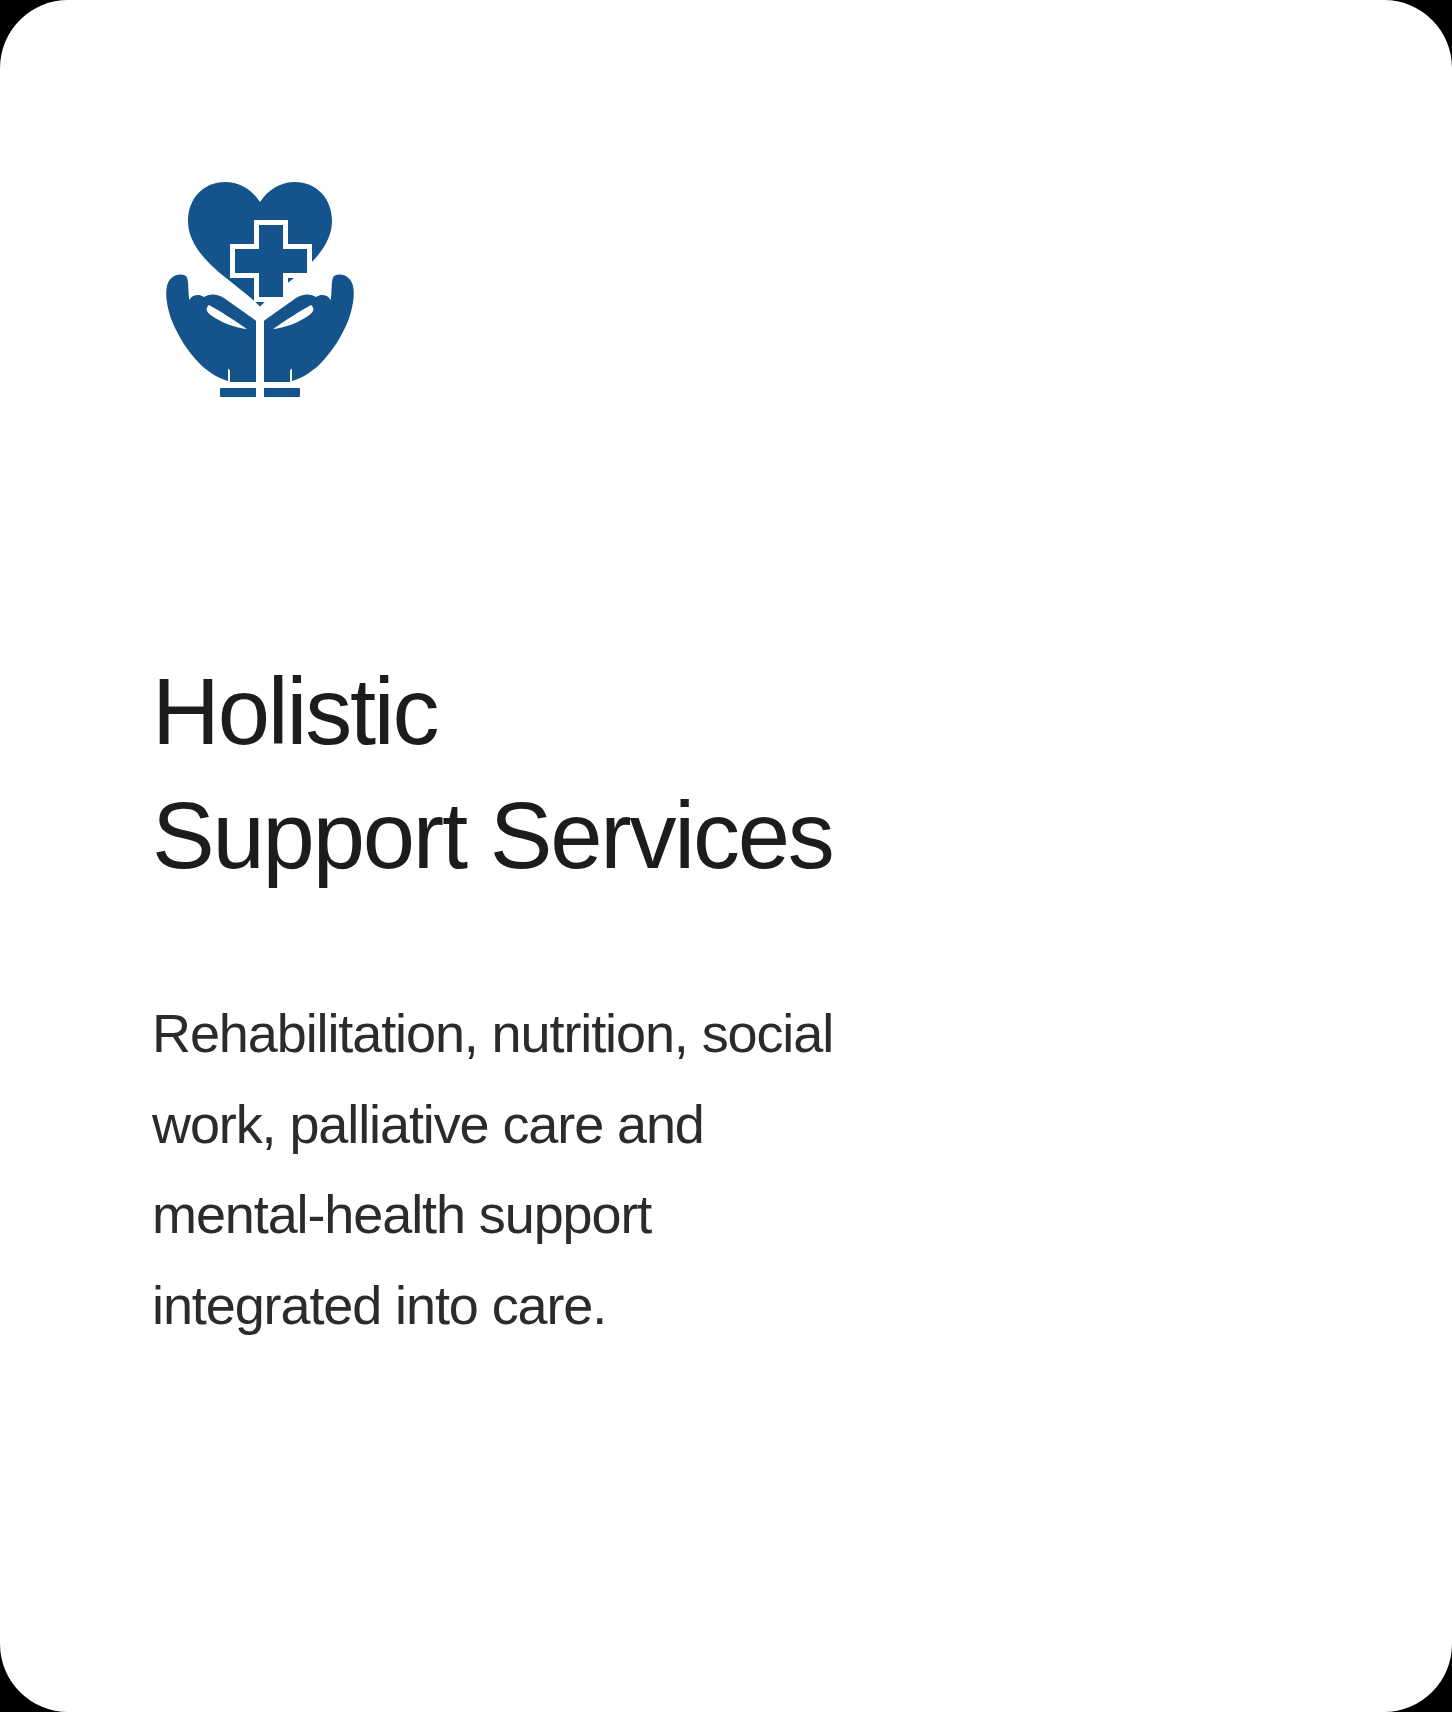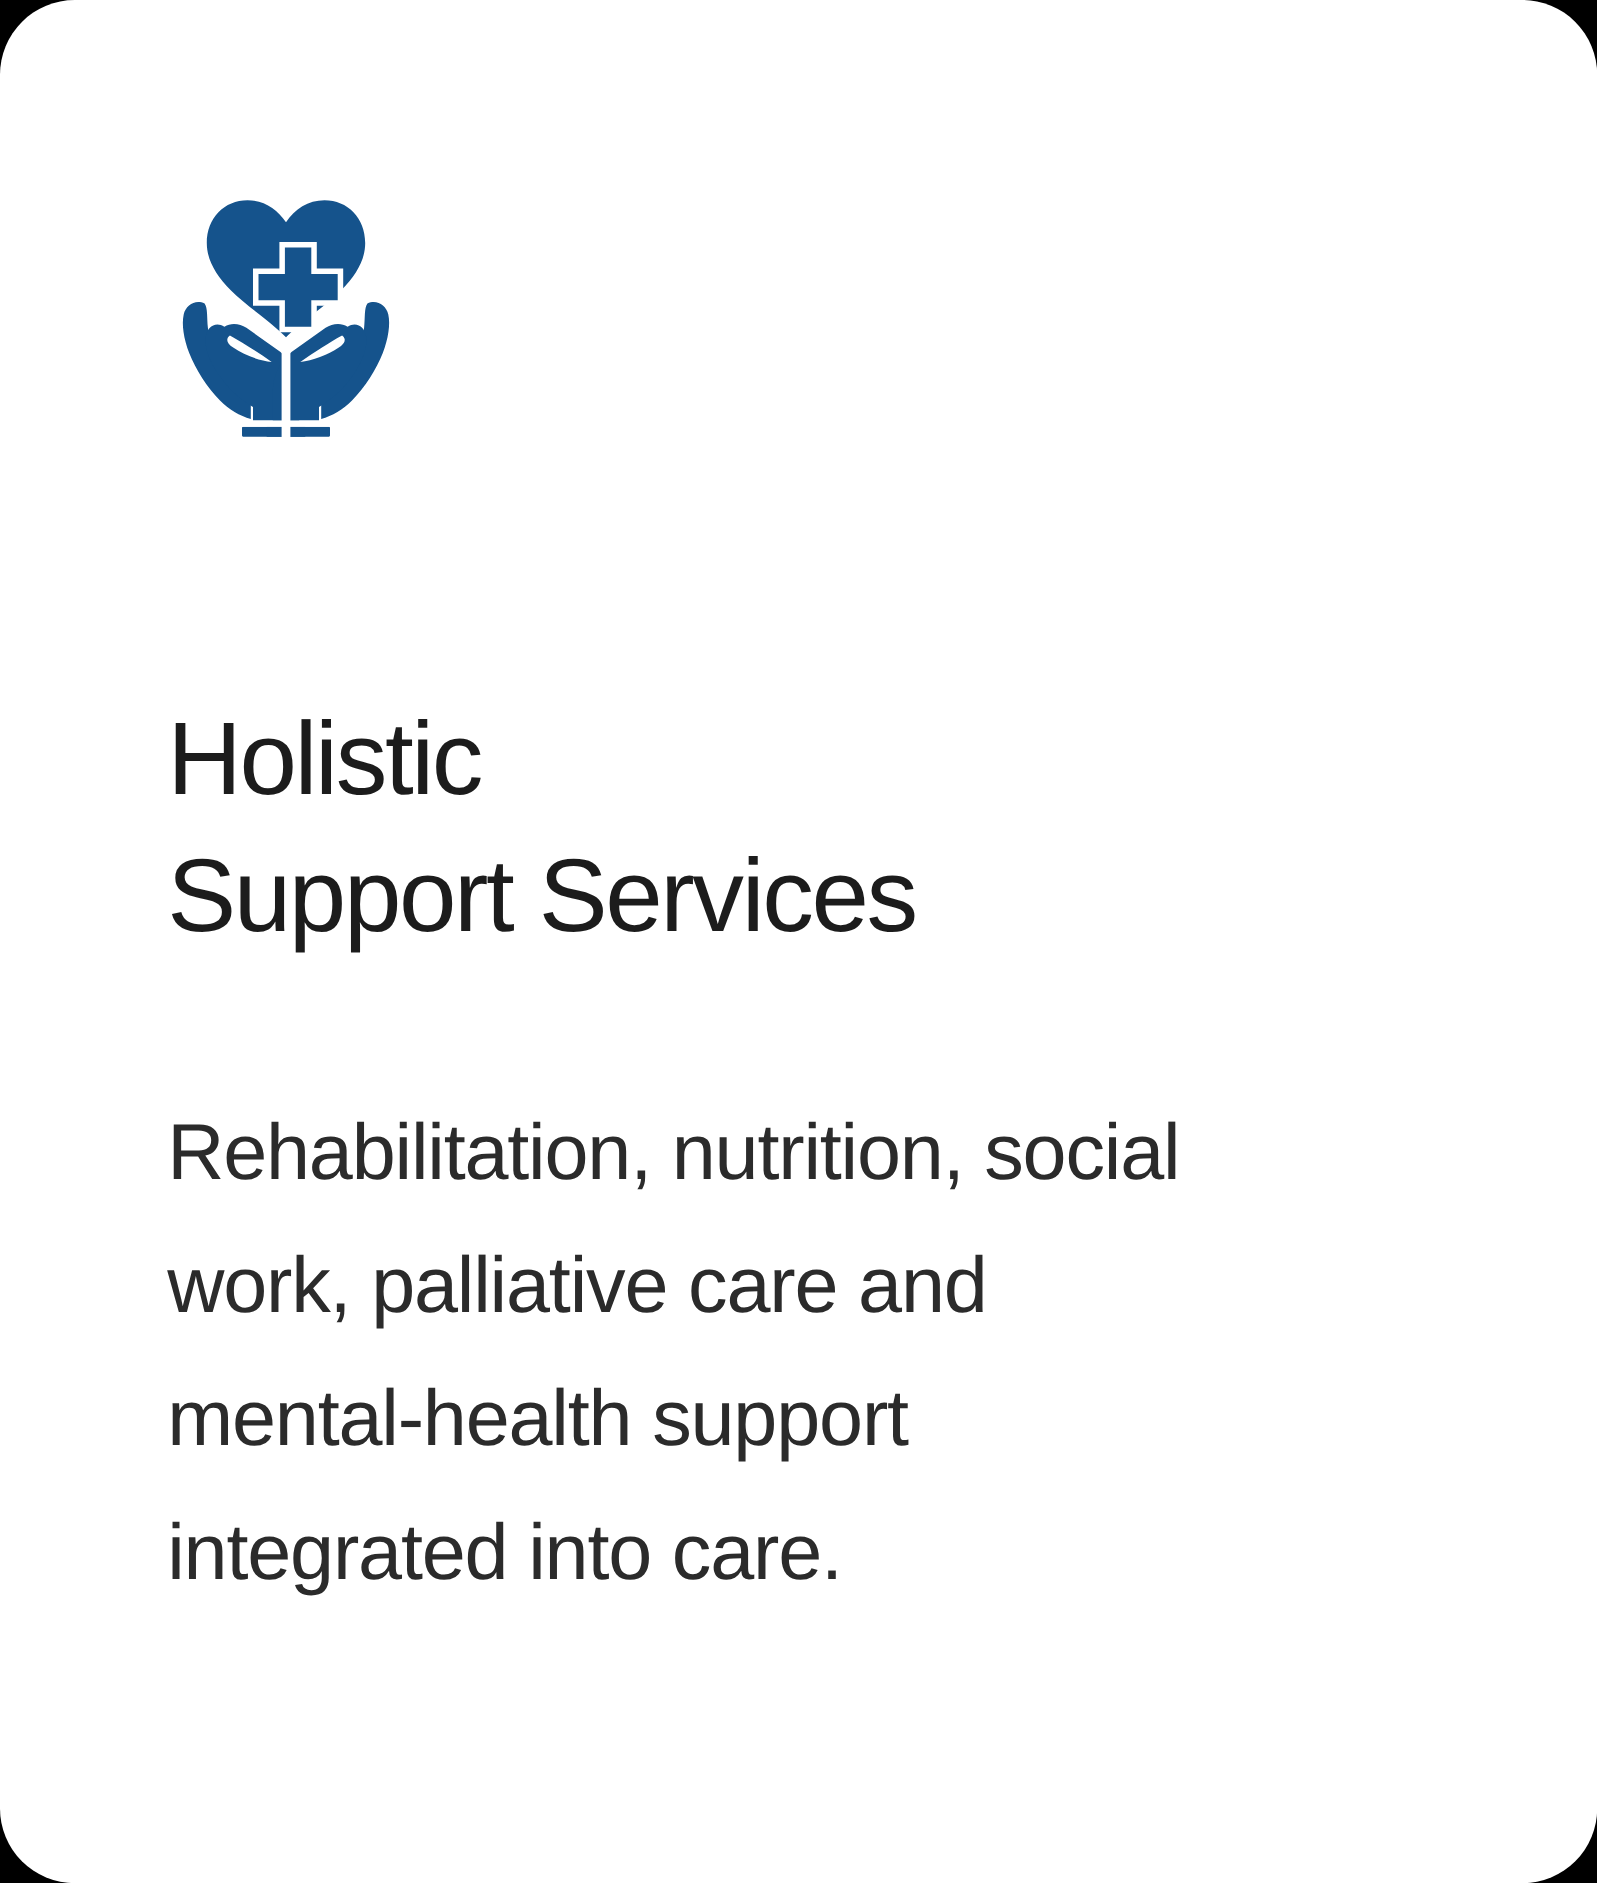--- a/index.html
+++ b/index.html
@@ -33,37 +33,37 @@
     top: 168px;
     width: 216px;
     height: 240px;
   }
   .icon-wrap svg { display: block; width: 216px; height: 240px; }
 
   
   .title {
     position: absolute;
     left: 152px;
-    top: 628px;
+    top: 650px;
     width: 1010px;
     font-size: 94px;
     line-height: 1.32;
     font-weight: 400;
     letter-spacing: -2.2px;
     color: #1c1c1c;
     white-space: pre-line;
   }
 
   
   .body-text {
     position: absolute;
     left: 152px;
     top: 988px;
     width: 990px;
-    font-size: 72px;
+    font-size: 54px;
     line-height: 1.68;
     font-weight: 400;
     letter-spacing: -1.1px;
     color: #2b2b2b;
     white-space: pre-line;
   }
 </style>
 </head>
 <body>
 

